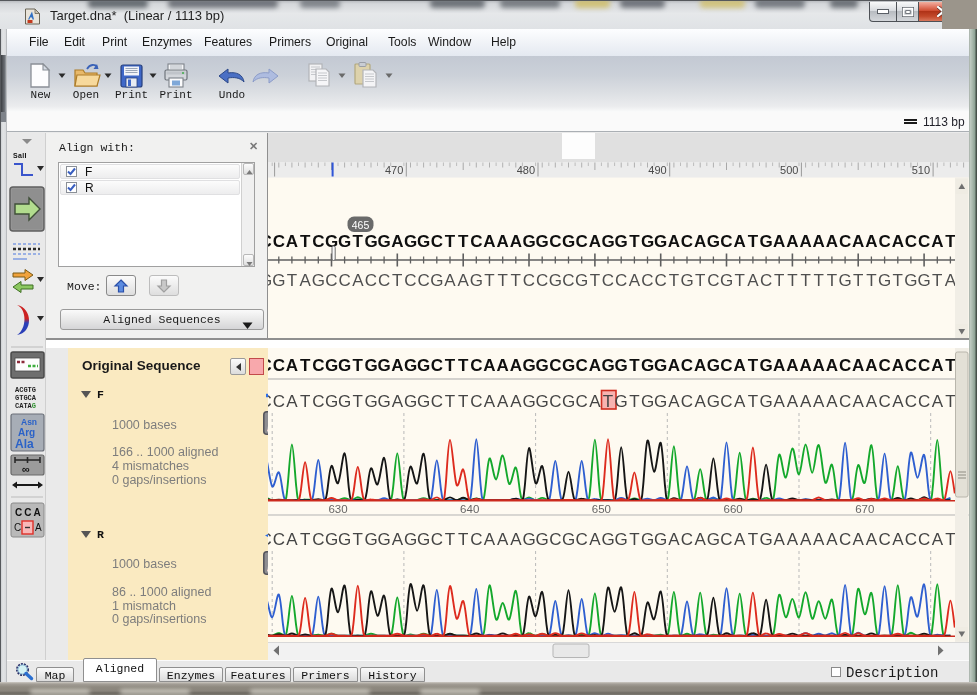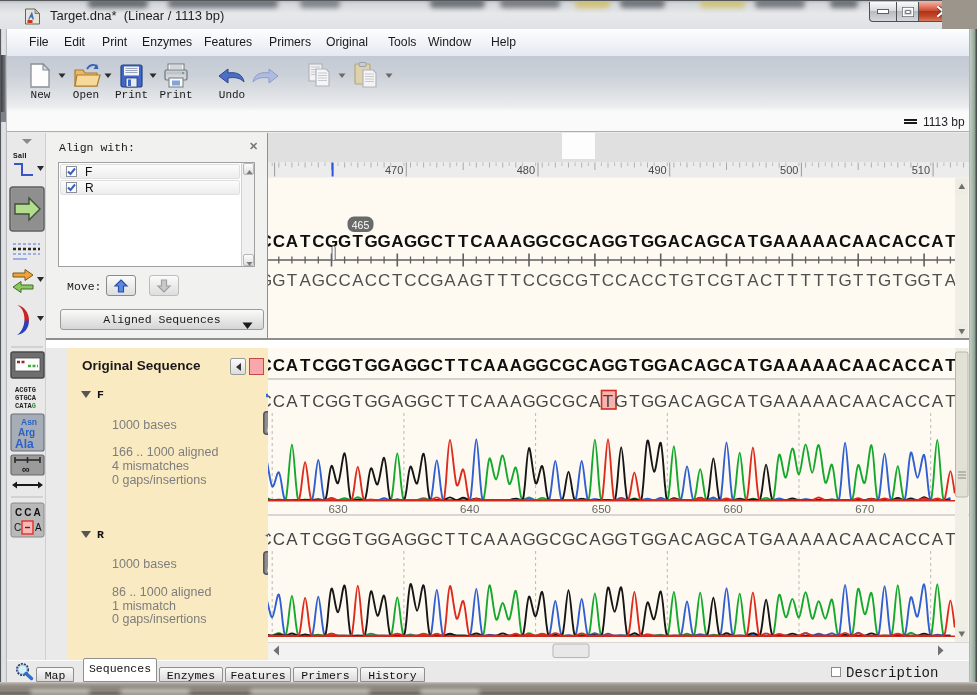--- a/index.html
+++ b/index.html
@@ -638,21 +638,21 @@
 <rect x="553" y="644" width="36" height="13.5" rx="2" fill="#e8e8e8" stroke="#b5b5b5" stroke-width="1"></rect>
 </svg>
 
 <div class="tabbar">
   <svg style="position:absolute;left:2px;top:2px;z-index:5" width="26" height="20" viewBox="0 0 26 20">
         <circle cx="13.5" cy="6.5" r="5.2" fill="#dcf6f6" stroke="#2b3068" stroke-width="2.6" stroke-dasharray="1.8 1"></circle>
         <circle cx="13.5" cy="6.5" r="4.6" fill="#d4f2f4" stroke="#8ab8d8" stroke-width="1"></circle>
         <line x1="17" y1="10.5" x2="22.5" y2="15.5" stroke="#2a6fd0" stroke-width="3.4" stroke-linecap="round"></line>
       </svg>
   <div class="tab" style="left:29px;width:38px">Map</div>
-  <div class="tab active" style="left:76px;width:74px">Sequences</div>
+  <div class="tab active" style="left:76px;width:74px">Aligned</div>
   <div class="tab" style="left:152px;width:64px">Enzymes</div>
   <div class="tab" style="left:218px;width:66px">Features</div>
   <div class="tab" style="left:286px;width:65px">Primers</div>
   <div class="tab" style="left:353px;width:65px">History</div>
   <div class="descbox"></div>
   <div class="desclbl">Description Panel</div>
 </div>
 
 <div class="lborder">
       <div style="position:absolute;left:1px;top:26px;width:5px;height:57px;background:linear-gradient(90deg,#3c3f43,#6a6e74 70%,#9aa0a6);filter:blur(0.4px)"></div>

